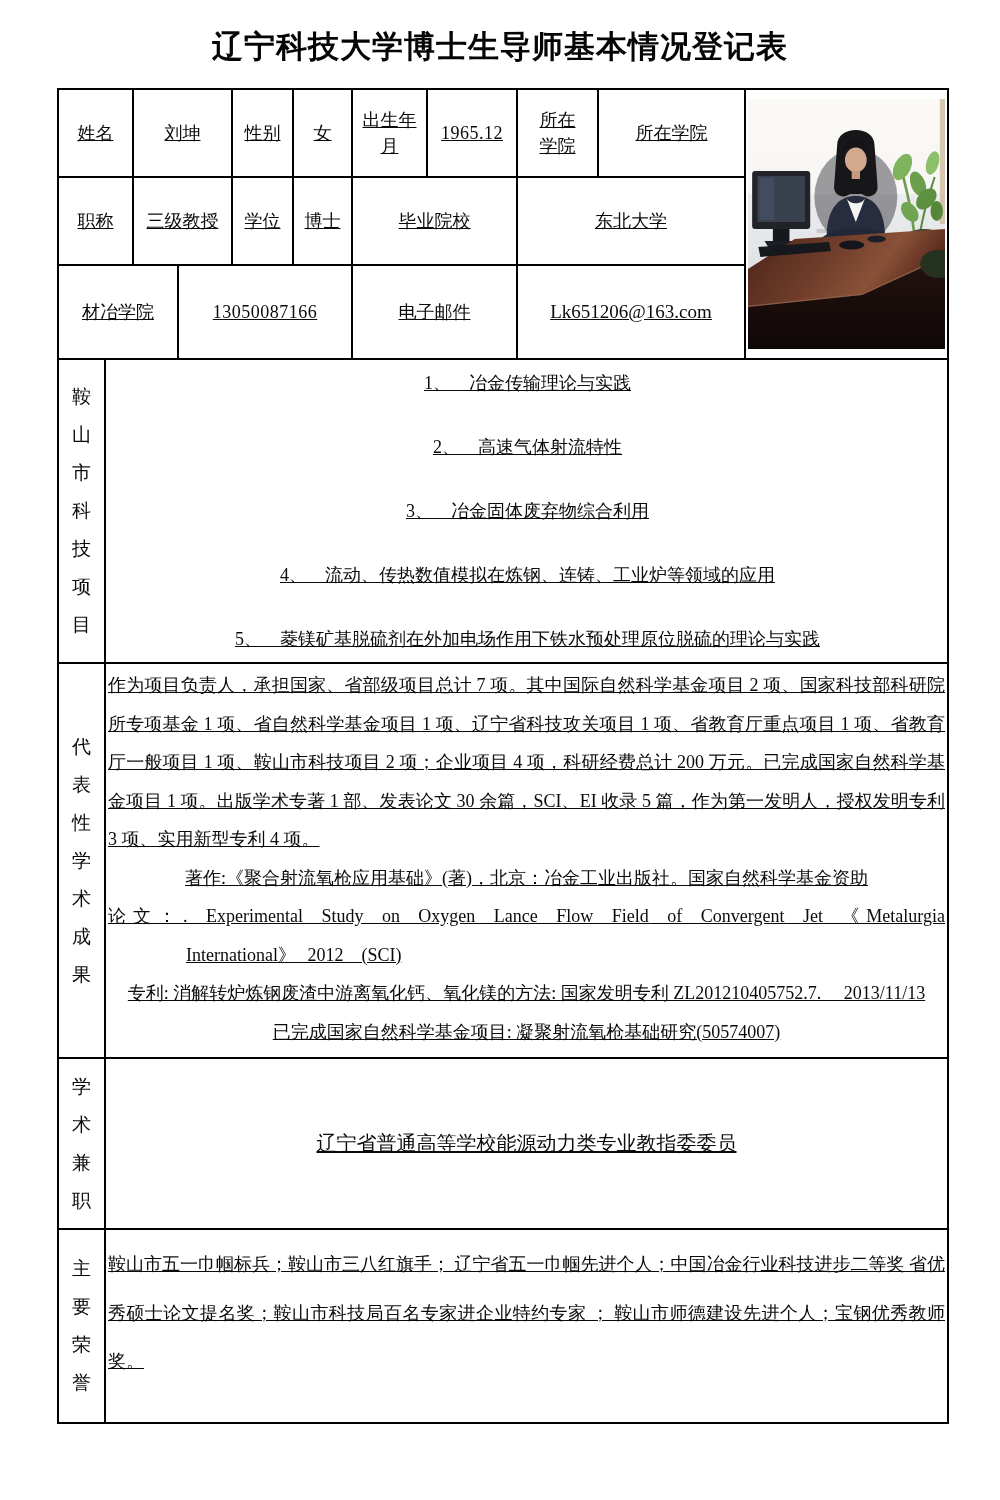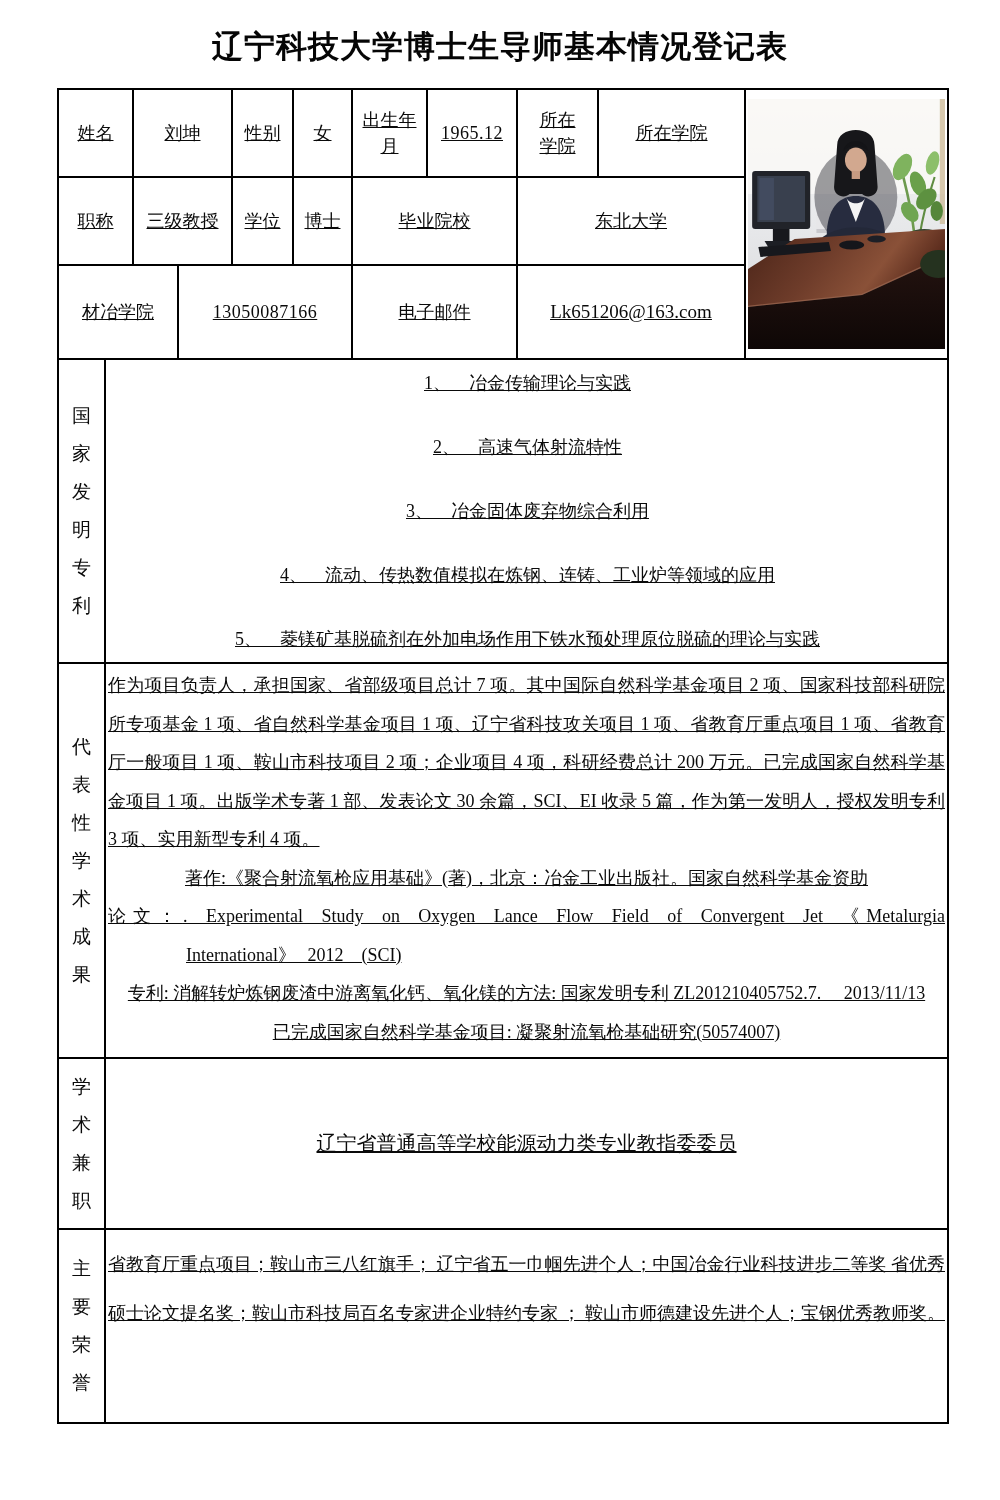--- a/index.html
+++ b/index.html
@@ -172,21 +172,21 @@
 
     <tr class="r3">
       <td colspan="3">材冶学院</td>
       <td colspan="3" class="num">13050087166</td>
       <td colspan="2">电子邮件</td>
       <td colspan="2"><span class="email">Lk651206@163.com</span></td>
     </tr>
 
     <tr class="r4">
       <td class="vcell">
-        <span class="vlabel">国家发明专利</span>
+        <span class="vlabel">鞍山市科技项目</span>
       </td>
       <td colspan="10" class="content">
         <div class="research-list">
           <div class="research-item">1、　冶金传输理论与实践</div>
           <div class="research-item">2、　高速气体射流特性</div>
           <div class="research-item">3、　冶金固体废弃物综合利用</div>
           <div class="research-item">4、　流动、传热数值模拟在炼钢、连铸、工业炉等领域的应用</div>
           <div class="research-item">5、　菱镁矿基脱硫剂在外加电场作用下铁水预处理原位脱硫的理论与实践</div>
         </div>
       </td>
@@ -214,19 +214,19 @@
       <td colspan="10" class="content">
         <div class="posts-line">辽宁省普通高等学校能源动力类专业教指委委员</div>
       </td>
     </tr>
 
     <tr class="r7">
       <td class="vcell">
         <span class="vlabel">主要荣誉</span>
       </td>
       <td colspan="10" class="content topalign">
-        <div class="honors-text">省教育厅重点项目；鞍山市三八红旗手； 辽宁省五一巾帼先进个人；中国冶金行业科技进步二等奖 省优秀硕士论文提名奖；鞍山市科技局百名专家进企业特约专家 ； 鞍山市师德建设先进个人；宝钢优秀教师奖。</div>
+        <div class="honors-text">鞍山市五一巾帼标兵；鞍山市三八红旗手； 辽宁省五一巾帼先进个人；中国冶金行业科技进步二等奖 省优秀硕士论文提名奖；鞍山市科技局百名专家进企业特约专家 ； 鞍山市师德建设先进个人；宝钢优秀教师奖。</div>
       </td>
     </tr>
   </tbody>
     </table>
 
 </div>
 
 </body></html>

